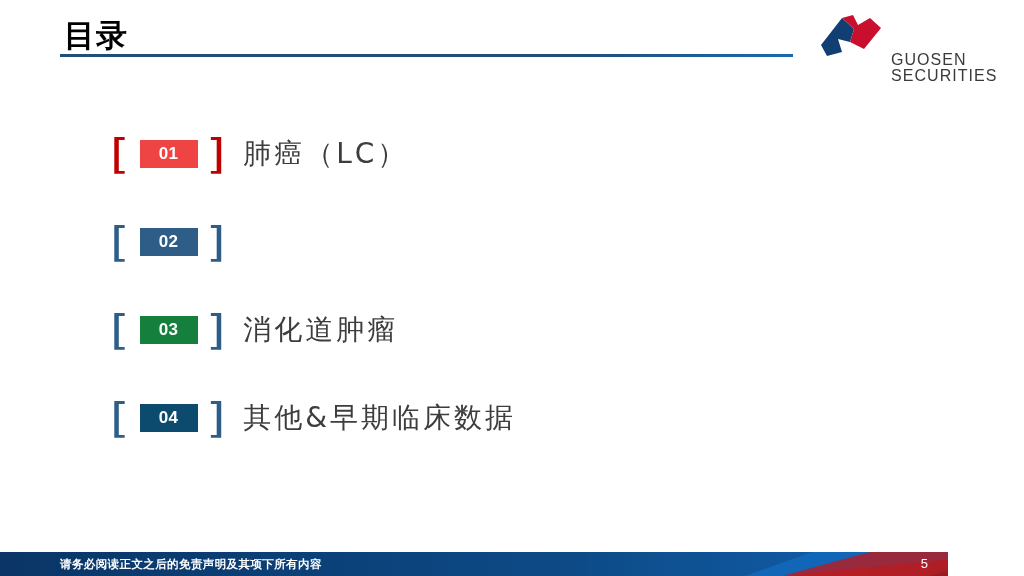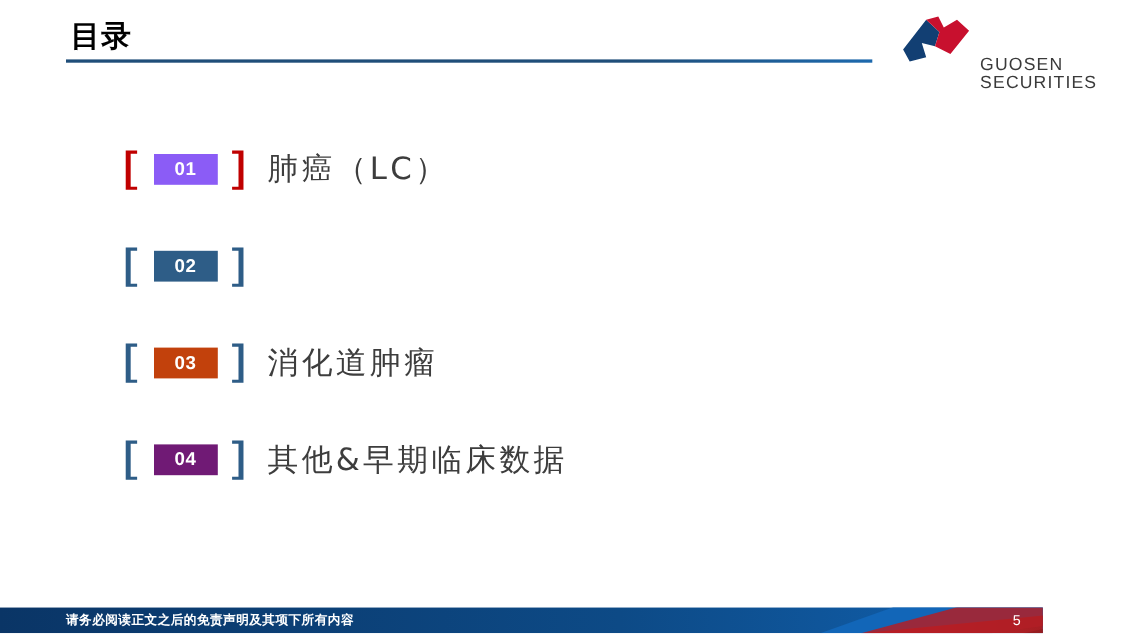--- a/index.html
+++ b/index.html
@@ -16,21 +16,21 @@
     height: 576px;
     background: #ffffff;
     overflow: hidden;
   }
 
   
   .page-title {
     position: absolute;
     left: 64px;
     top: 20px;
-    font-size: 27px;
+    font-size: 31px;
     font-weight: bold;
     color: #000000;
     letter-spacing: 1px;
     line-height: 1;
   }
   .title-rule {
     position: absolute;
     left: 60px;
     top: 54px;
     width: 733px;
@@ -163,41 +163,41 @@
       <path d="M1 33 L22 6 L34 17 L30 30 L18 27 L22 40 L7 44 Z" fill="#123f73"></path>
       <path d="M22 6 L33 3 L38 13 L50 6 L61 16 L44 37 L30 30 L34 17 Z" fill="#c8102e"></path>
     </svg>
     <div class="logo-text-en">GUOSEN SECURITIES</div>
   </div>
 
   <div class="toc">
 
     <div class="toc-item" style="top:128px">
       <span class="bracket bracket-left" style="color:#c00000">[</span>
-      <span class="badge" style="background:#8b5cf6">01</span>
+      <span class="badge" style="background:#ef4444">01</span>
       <span class="bracket bracket-right" style="color:#c00000">]</span>
       <span class="toc-label">肺癌（LC）</span>
     </div>
 
     <div class="toc-item" style="top:216px">
       <span class="bracket bracket-left" style="color:#2e5d87">[</span>
       <span class="badge" style="background:#2e5d87">02</span>
       <span class="bracket bracket-right" style="color:#2e5d87">]</span>
     </div>
 
     <div class="toc-item" style="top:304px">
       <span class="bracket bracket-left" style="color:#2e5d87">[</span>
-      <span class="badge" style="background:#c2410c">03</span>
+      <span class="badge" style="background:#15803d">03</span>
       <span class="bracket bracket-right" style="color:#2e5d87">]</span>
       <span class="toc-label">消化道肿瘤</span>
     </div>
 
     <div class="toc-item" style="top:392px">
       <span class="bracket bracket-left" style="color:#2e5d87">[</span>
-      <span class="badge" style="background:#701a75">04</span>
+      <span class="badge" style="background:#0c4a6e">04</span>
       <span class="bracket bracket-right" style="color:#2e5d87">]</span>
       <span class="toc-label">其他&amp;早期临床数据</span>
     </div>
 
   </div>
 
   <div class="footer">
     <svg width="1024" height="24" viewBox="0 0 1024 24">
       <defs>
         <linearGradient id="navyGrad" x1="0" y1="0" x2="1" y2="0">

